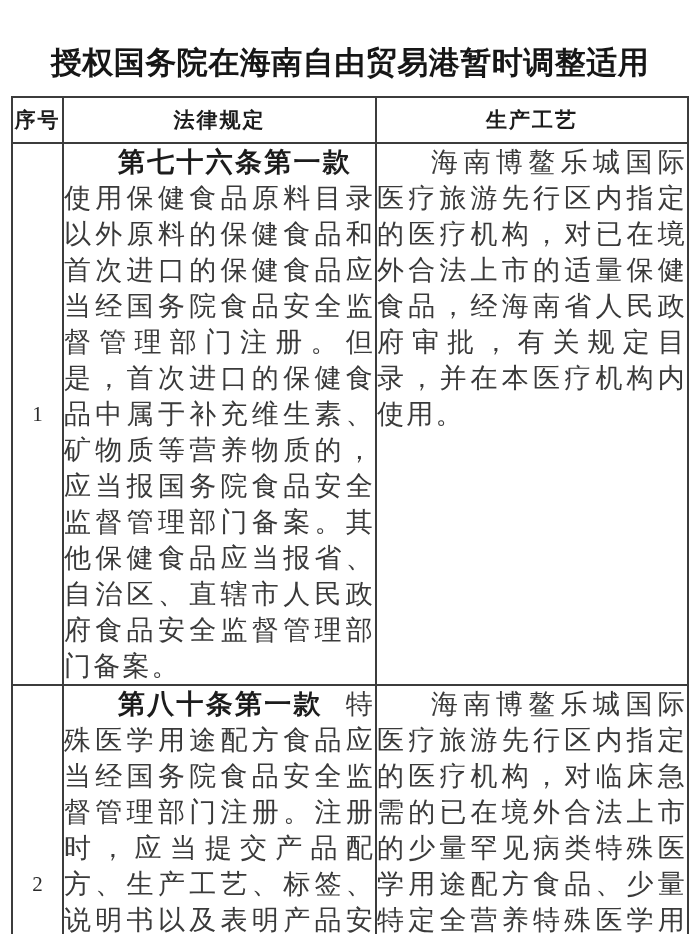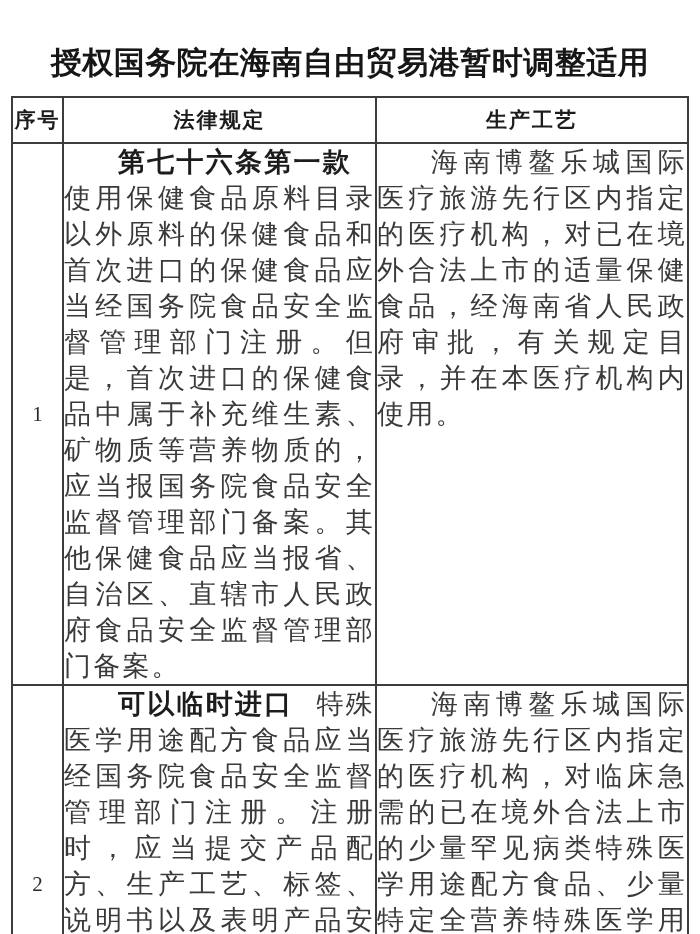--- a/index.html
+++ b/index.html
@@ -108,21 +108,21 @@
         <td class="text-cell">
           <p class="cell-para"><span class="law-lead">第七十六条第一款</span><span>使用保健食品原料目录以外原料的保健食品和首次进口的保健食品应当经国务院食品安全监督管理部门注册。但是，首次进口的保健食品中属于补充维生素、矿物质等营养物质的，应当报国务院食品安全监督管理部门备案。其他保健食品应当报省、自治区、直辖市人民政府食品安全监督管理部门备案。</span></p>
         </td>
         <td class="text-cell">
           <p class="cell-para">海南博鳌乐城国际医疗旅游先行区内指定的医疗机构，对已在境外合法上市的适量保健食品，经海南省人民政府审批，有关规定目录，并在本医疗机构内使用。</p>
         </td>
       </tr>
       <tr class="row-2">
         <td class="num-cell">2</td>
         <td class="text-cell">
-          <p class="cell-para"><span class="law-lead">可以临时进口</span><span>特殊医学用途配方食品应当经国务院食品安全监督管理部门注册。注册时，应当提交产品配方、生产工艺、标签、说明书以及表明产品安全性、授权国务院在海南自由贸易港暂时调整适用。</span></p>
+          <p class="cell-para"><span class="law-lead">第八十条第一款</span><span>特殊医学用途配方食品应当经国务院食品安全监督管理部门注册。注册时，应当提交产品配方、生产工艺、标签、说明书以及表明产品安全性、授权国务院在海南自由贸易港暂时调整适用。</span></p>
         </td>
         <td class="text-cell">
           <p class="cell-para">海南博鳌乐城国际医疗旅游先行区内指定的医疗机构，对临床急需的已在境外合法上市的少量罕见病类特殊医学用途配方食品、少量特定全营养特殊医学用途配方食品，经海南省人民政府审批，可以临时进口，并在本医疗机构内使用。</p>
         </td>
       </tr>
     </tbody>
   </table>
 
 </div>
 

